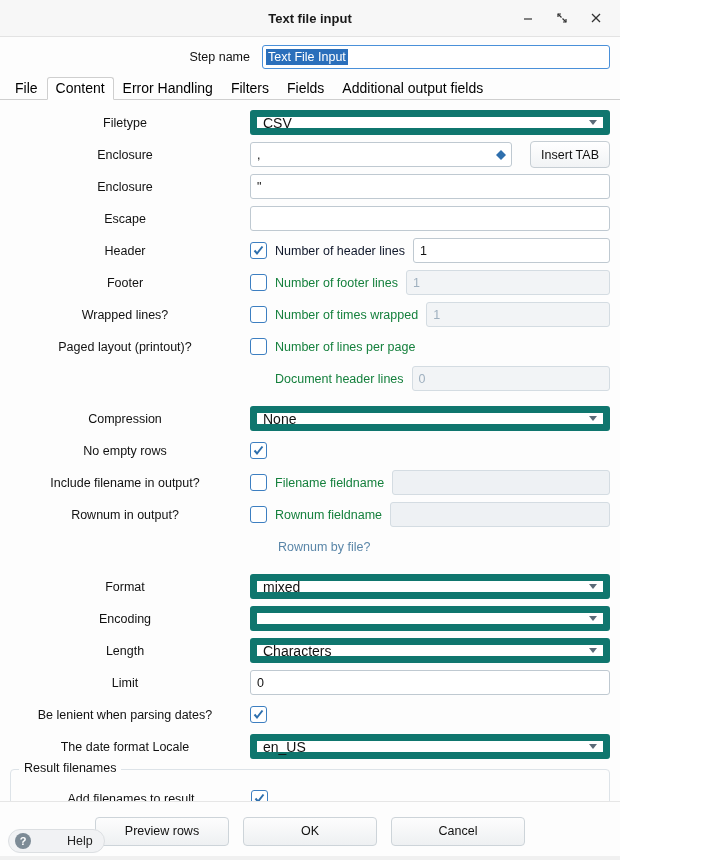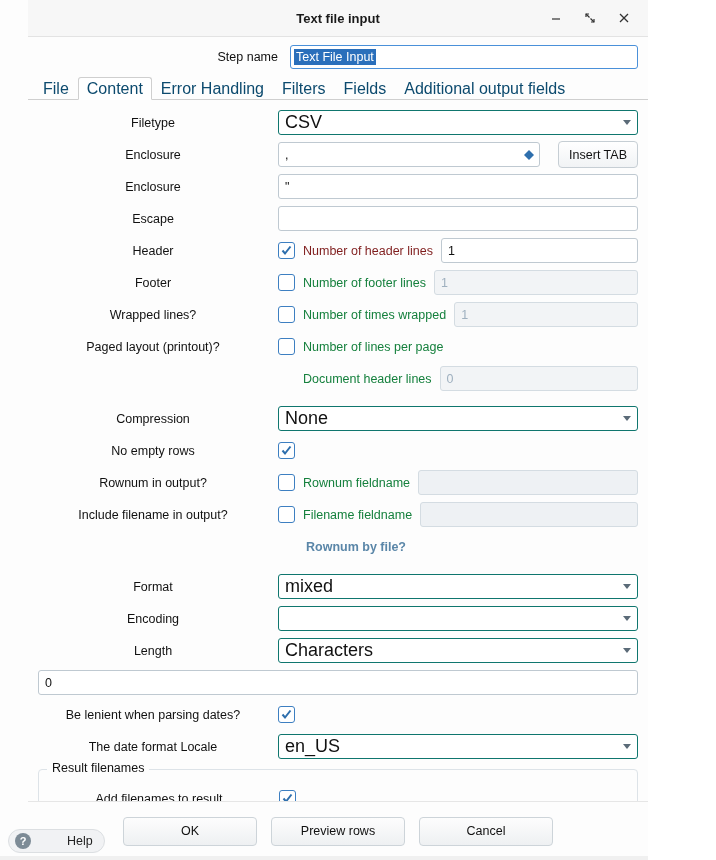--- a/index.html
+++ b/index.html
@@ -15,21 +15,20 @@
     color: #111111;
     overflow: hidden;
   }
   .window {
     position: relative;
     width: 620px;
     height: 860px;
     background: #fdfdfd;
     display: flex;
     flex-direction: column;
-    padding-left: 28px;
   }
   
   .titlebar {
     height: 36px;
     background: #f7f7f7;
     border-bottom: 1px solid #e3e3e3;
     display: flex;
     align-items: center;
     position: relative;
     flex: none;
@@ -100,22 +99,22 @@
     display: flex;
     align-items: flex-end;
     padding: 0 6px;
     border-bottom: 1px solid #cfcfcf;
     margin-top: 2px;
     flex: none;
     height: 22px;
   }
   .tab {
     padding: 3px 8px 3px 8px;
-    font-size: 16px;
-    color: #0c4a6e;
+    font-size: 14px;
+    color: #000000;
     border: 1px solid transparent;
     border-bottom: none;
     background: transparent;
     cursor: pointer;
     line-height: 15px;
   }
   .tab.active {
     background: #ffffff;
     border-color: #cfcfcf;
     border-bottom: 1px solid #ffffff;
@@ -171,29 +170,29 @@
     color: #9fb0bf;
     border-color: #d4dce2;
   }
   .input.empty-disabled {
     background: #eef1f4;
     border-color: #d4dce2;
   }
   .combo {
     flex: 1;
     height: 25px;
-    border: 1px solid #0f766e;
+    border: 7px solid #0f766e;
     border-radius: 3px;
     background: #ffffff;
     display: flex;
     align-items: center;
     justify-content: space-between;
     padding: 0 6px;
     box-sizing: border-box;
-    font-size: 18px;
+    font-size: 14px;
     color: #111;
     cursor: pointer;
   }
   .caret {
     width: 0; height: 0;
     border-left: 4px solid transparent;
     border-right: 4px solid transparent;
     border-top: 5px solid #5b6b78;
     margin-left: 6px;
   }
@@ -238,37 +237,36 @@
     background: linear-gradient(#ffffff, #f1f3f5);
     font-size: 12.5px;
     color: #111;
     display: flex;
     align-items: center;
     cursor: pointer;
     white-space: nowrap;
   }
   .inline-label {
     font-size: 12.5px;
-    color: #7f1d1d;
+    color: #0f172a;
     margin: 0 8px 0 8px;
     white-space: nowrap;
   }
   .inline-label.dim { color: #15803d; }
   .sub-row {
     display: flex;
     align-items: center;
     margin-bottom: 7px;
     height: 25px;
   }
   .sub-gap { width: 240px; flex: none; }
   .link-dim {
     color: #5a86a8;
     font-size: 12.5px;
     padding-left: 28px;
-    font-weight: bold;
   }
   .spacer-sm { height: 8px; }
 
   
   .group {
     margin-top: 10px;
     border: 1px solid #dde3e8;
     border-radius: 4px;
     position: relative;
     padding: 16px 10px 14px 10px;
@@ -503,37 +501,37 @@
       <div class="field">
         <span class="chk">
           <svg width="11" height="11" viewBox="0 0 11 11">
               <polyline points="1.5,5.5 4,8.5 9.5,1.5" fill="none" stroke="#2e6fad" stroke-width="2"></polyline>
             </svg>
         </span>
       </div>
     </div>
 
     <div class="row">
+      <div class="lbl">Include filename in output?</div>
+      <div class="field">
+        <span class="chk"></span>
+        <span class="inline-label dim">Filename fieldname</span>
+        <div class="input empty-disabled"></div>
+      </div>
+    </div>
+
+    <div class="row">
       <div class="lbl">Rownum in output?</div>
       <div class="field">
         <span class="chk"></span>
         <span class="inline-label dim">Rownum fieldname</span>
         <div class="input empty-disabled"></div>
       </div>
     </div>
 
-    <div class="row">
-      <div class="lbl">Include filename in output?</div>
-      <div class="field">
-        <span class="chk"></span>
-        <span class="inline-label dim">Filename fieldname</span>
-        <div class="input empty-disabled"></div>
-      </div>
-    </div>
-
     <div class="sub-row">
       <div class="sub-gap"></div>
       <div class="field">
         <span class="link-dim">Rownum by file?</span>
       </div>
     </div>
 
     <div class="spacer-sm"></div>
 
     <div class="row">
@@ -560,20 +558,21 @@
       <div class="lbl">Length</div>
       <div class="field">
         <div class="combo">
           <span>Characters</span>
           <span class="caret"></span>
         </div>
       </div>
     </div>
 
     <div class="row">
+      <div class="lbl">Limit</div>
       <div class="field">
         <div class="input">0</div>
       </div>
     </div>
 
     <div class="row">
       <div class="lbl">Be lenient when parsing dates?</div>
       <div class="field">
         <span class="chk">
           <svg width="11" height="11" viewBox="0 0 11 11">
@@ -603,22 +602,22 @@
                 <polyline points="1.5,5.5 4,8.5 9.5,1.5" fill="none" stroke="#2e6fad" stroke-width="2"></polyline>
               </svg>
           </span>
         </div>
       </div>
     </div>
 
   </div>
 
   <div class="footer">
+    <div class="fbtn">Preview rows</div>
     <div class="fbtn">OK</div>
-    <div class="fbtn">Preview rows</div>
     <div class="fbtn">Cancel</div>
   </div>
 
   <div class="helpbar">
     <div class="help-pill">
       <span class="help-circle">?</span>
       <span class="help-text">Help</span>
     </div>
   </div>
   <div class="bottom-strip"></div>

